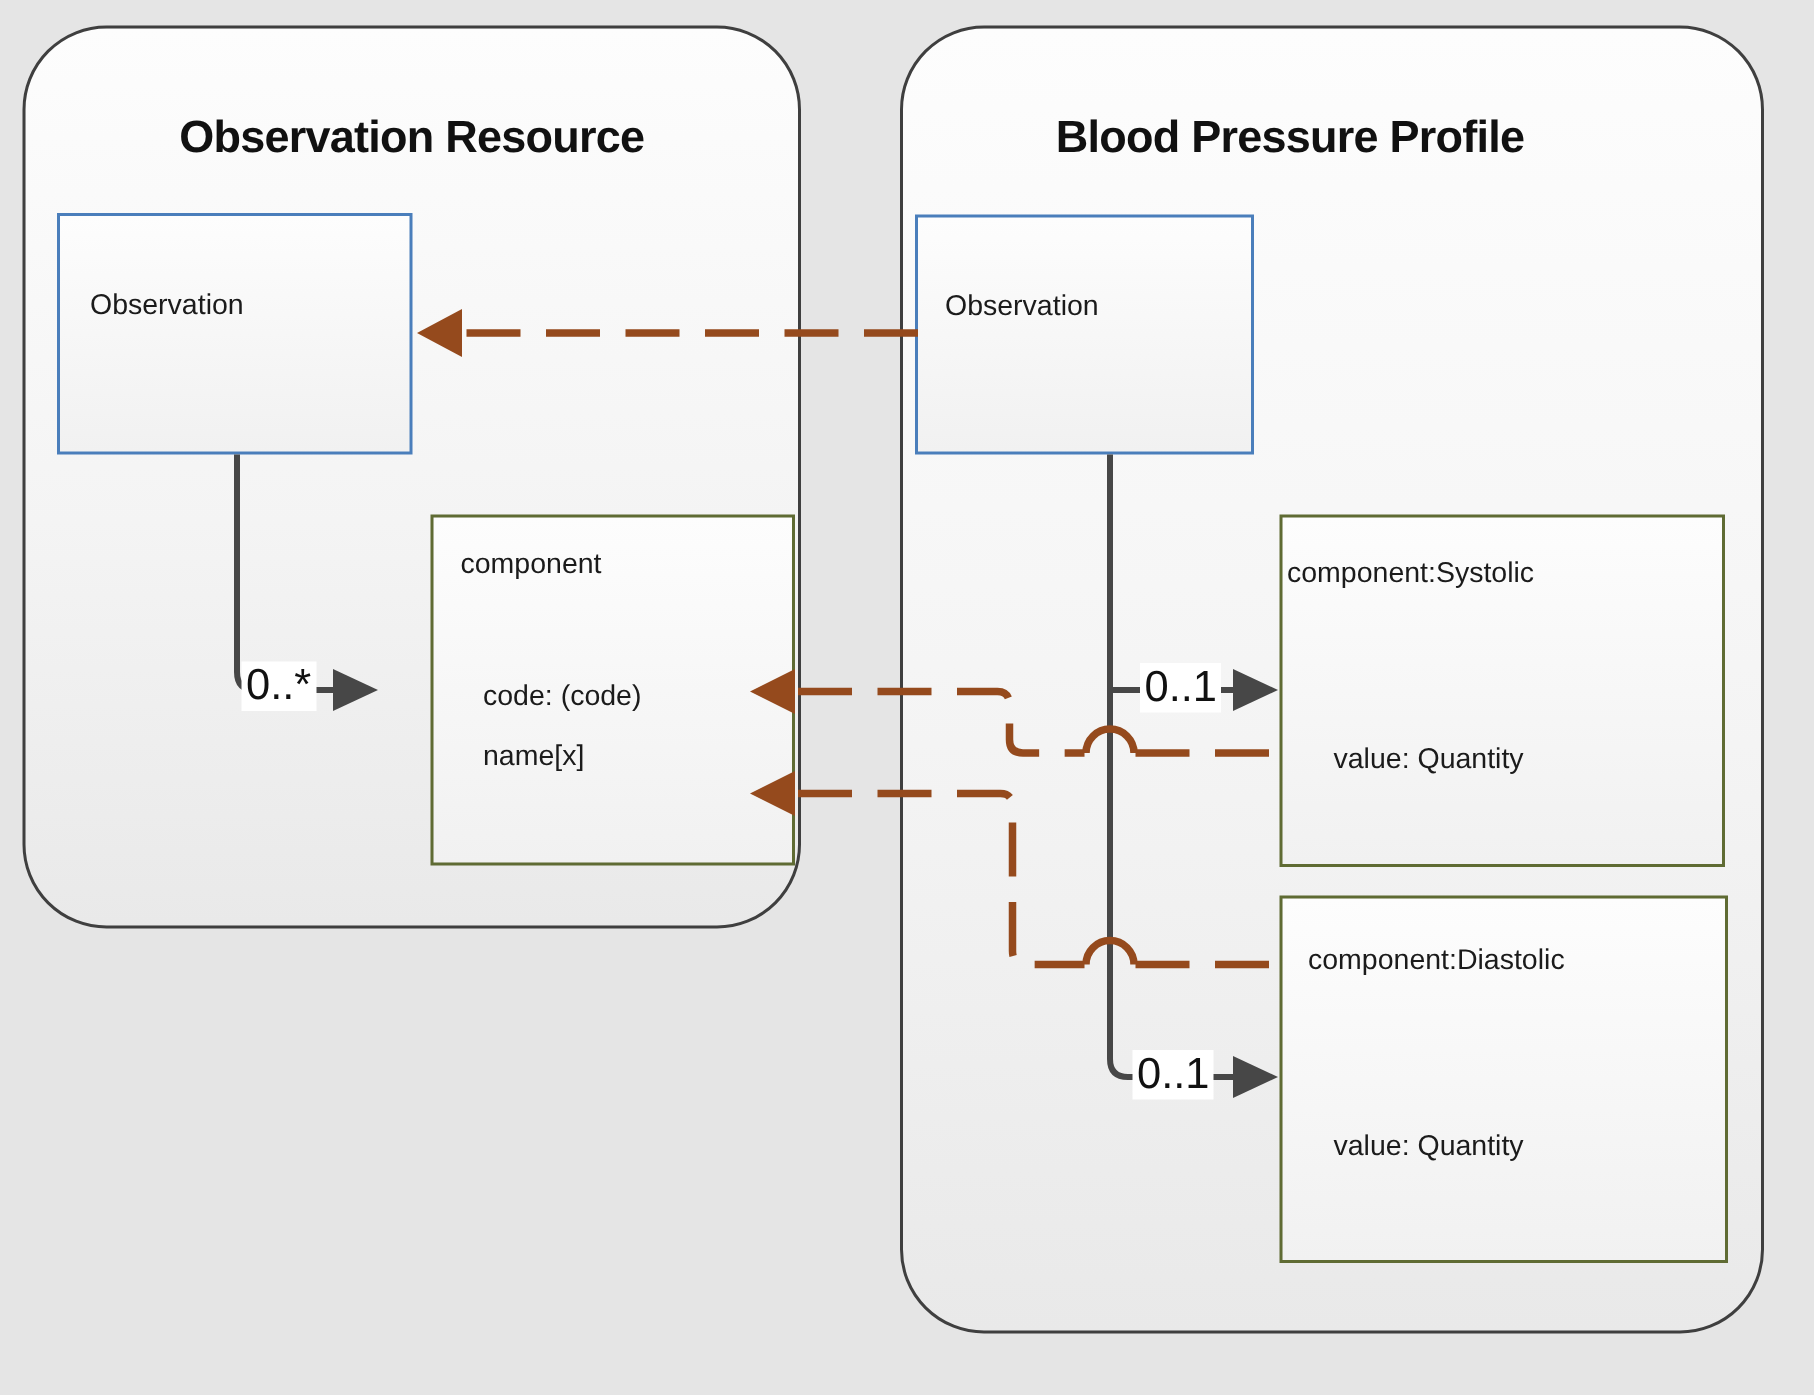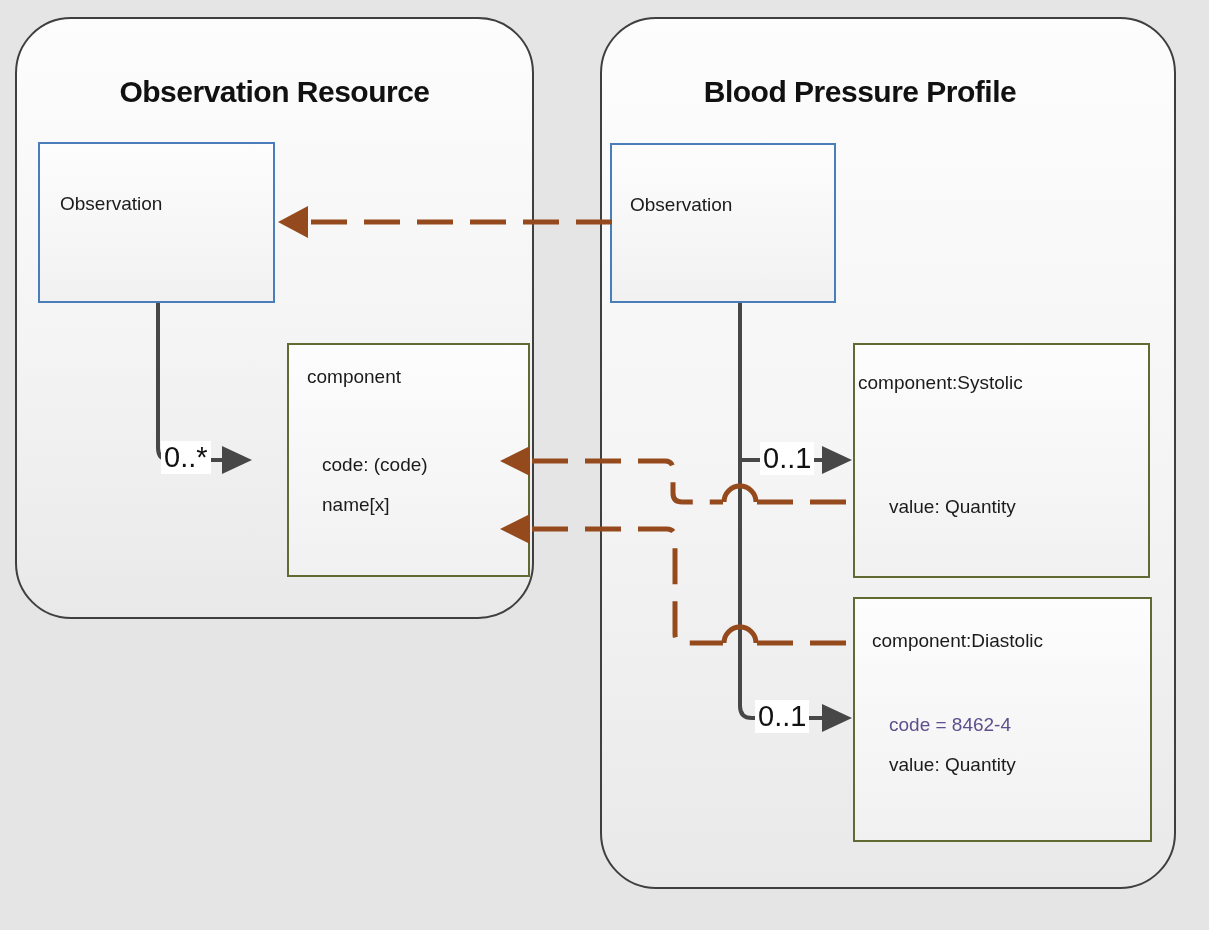--- a/index.html
+++ b/index.html
@@ -106,21 +106,20 @@
 
   <div class="box blue" id="obs-right">
     <div class="tline l1">Observation</div>
   </div>
   <div class="box olive" id="comp-sys">
     <div class="tline t">component:Systolic</div>
     <div class="tline l2">value: Quantity</div>
   </div>
   <div class="box olive" id="comp-dia">
     <div class="tline t">component:Diastolic</div>
-    <div class="tline l1 purple">code = 8462-4</div>
     <div class="tline l2">value: Quantity</div>
   </div>
 
   <svg id="wires" width="1209" height="930" viewBox="0 0 1209 930">
 
     <g fill="none" stroke="#474747" stroke-width="4">
       <path d="M158,303 V448 Q158,460 170,460 H224"></path>
       <path d="M740,303 V706 Q740,718 752,718 H822"></path>
       <path d="M740,460 H822"></path>
     </g>

